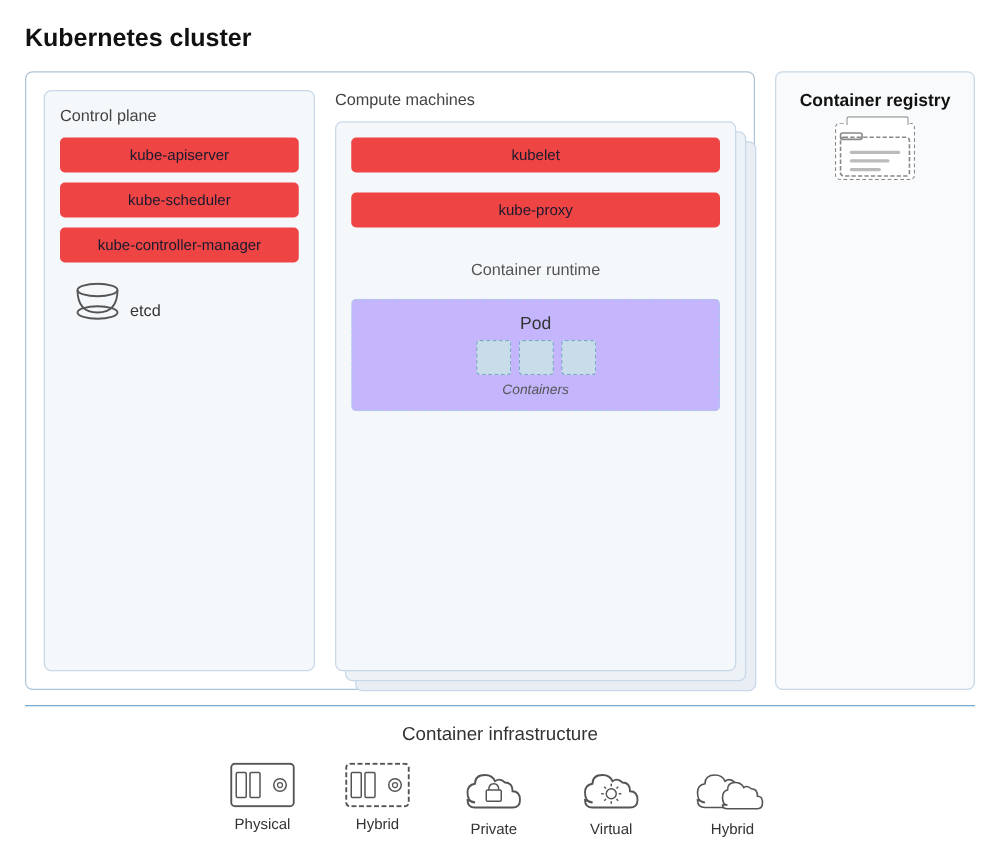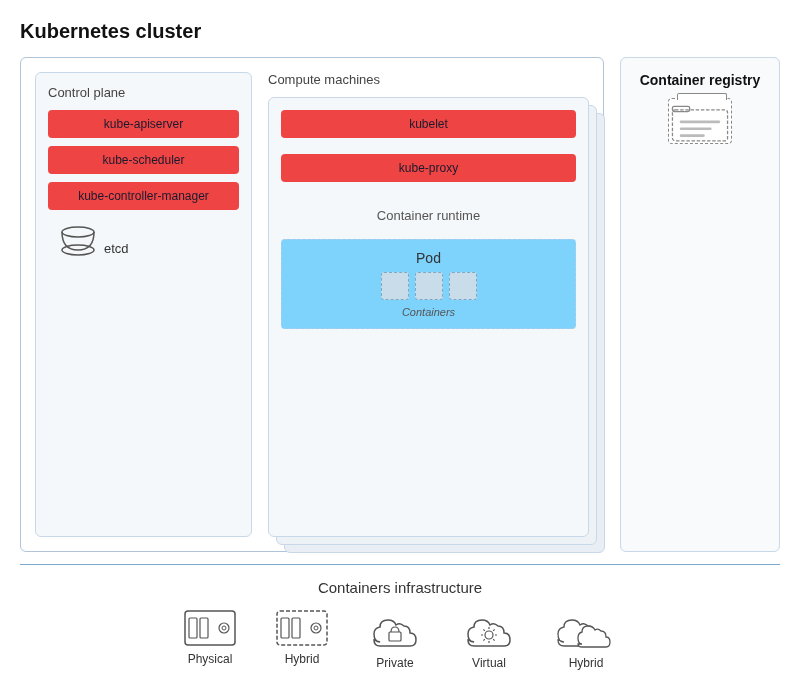--- a/index.html
+++ b/index.html
@@ -128,21 +128,21 @@
       font-size: 13px;
       color: #555;
       text-align: center;
       margin-top: 10px;
     }
 
     
     .pod-area {
       border: 1.5px dashed #aacce8;
       border-radius: 4px;
-      background: #7dd3fc;
+      background: #c4b5fd;
       padding: 10px;
       margin-top: 8px;
       display: flex;
       flex-direction: column;
       align-items: center;
       gap: 6px;
     }
 
     .pod-label {
       font-size: 14px;
@@ -348,21 +348,21 @@
         </svg>
       </div>
     </div>
 
   </div>
 
 </div>
 
 <div class="bottom-section">
   <hr class="infrastructure-line">
-  <div class="infra-title">Containers infrastructure</div>
+  <div class="infra-title">Container infrastructure</div>
 
   <div class="infra-icons">
 
     <div class="infra-item">
       <svg width="52" height="36" viewBox="0 0 52 36">
         <rect x="1" y="1" width="50" height="34" rx="3" fill="none" stroke="#555" stroke-width="1.5"></rect>
         <rect x="5" y="8" width="8" height="20" rx="1" fill="none" stroke="#555" stroke-width="1.2"></rect>
         <rect x="16" y="8" width="8" height="20" rx="1" fill="none" stroke="#555" stroke-width="1.2"></rect>
         <circle cx="40" cy="18" r="5" fill="none" stroke="#555" stroke-width="1.2"></circle>
         <circle cx="40" cy="18" r="2" fill="none" stroke="#555" stroke-width="1"></circle>

